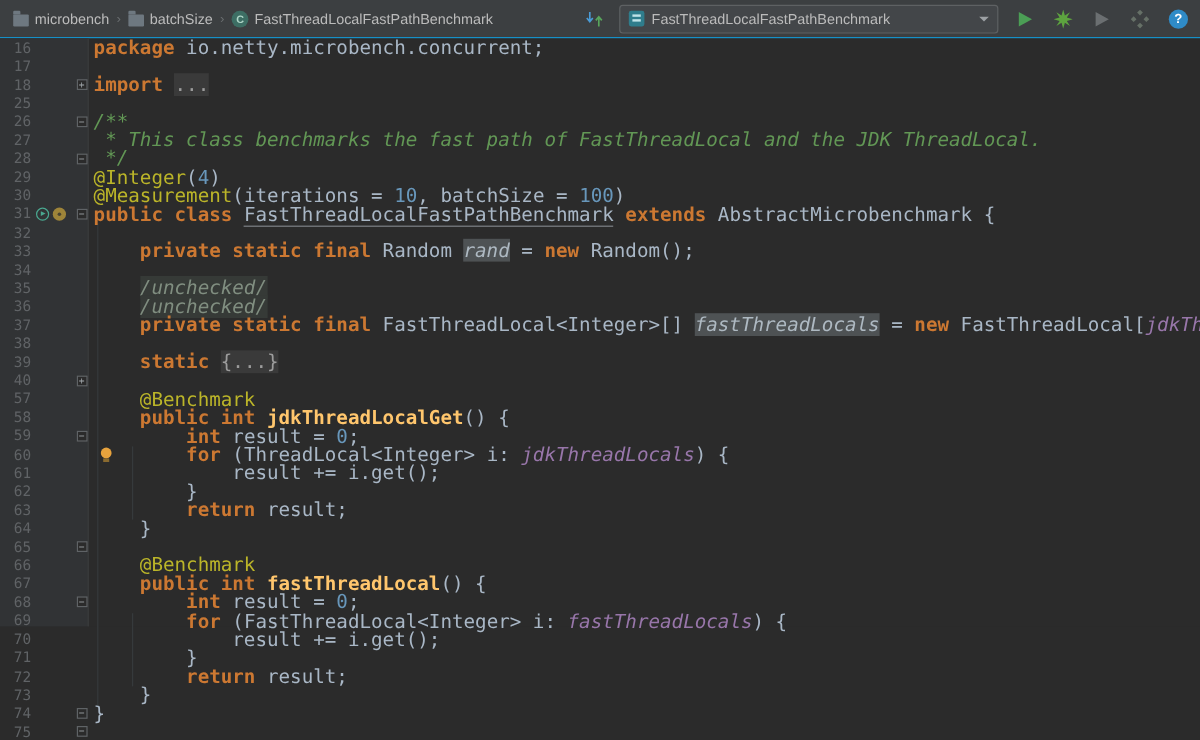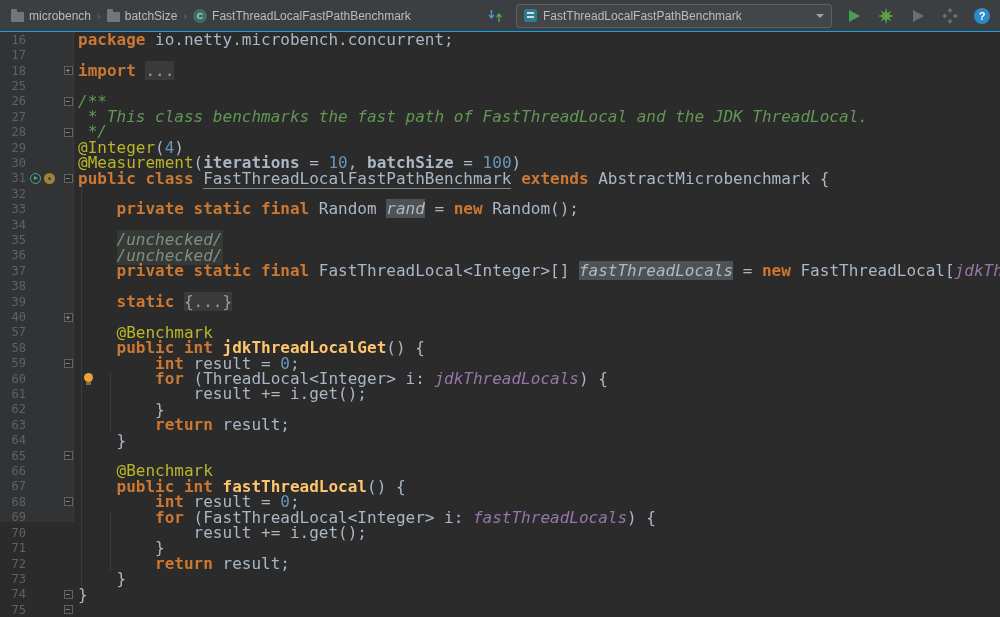--- a/index.html
+++ b/index.html
@@ -54,21 +54,21 @@
   .tk-p{color:#A9B7C6;}
   .tk-n{color:#6897BB;}
   .tk-a{color:#BBB529;}
   .tk-f{color:#9876AA;font-style:italic;}
   .tk-fh{color:#AEB9C2;font-style:italic;background:#4E5254;}
   .tk-m{color:#FFC66D;font-weight:bold;text-align:right;}
   .tk-c{color:#629755;font-style:italic;}
   .tk-fo{color:#9C9C9C;background:#3A3A3A;}
   .tk-foi{color:#808E80;background:#363A37;font-style:italic;}
   .tk-cls{color:#A9B7C6;border-bottom:1px solid #7E8287;}
-  .tk-b{color:#A9B7C6;font-weight:bold;}
+  .tk-b{color:#A9B7C6;font-weight:normal;}
 
   .guide{position:absolute;width:1px;background:#363A3C;}
   .guide.gc{left:7px;top:154px;height:402px;}
   .guide.gm1{left:36px;top:340px;height:61px;}
   .guide.gm2{left:36px;top:479px;height:61px;}
 </style>
 </head>
 <body>
 
 <div class="topbar">

